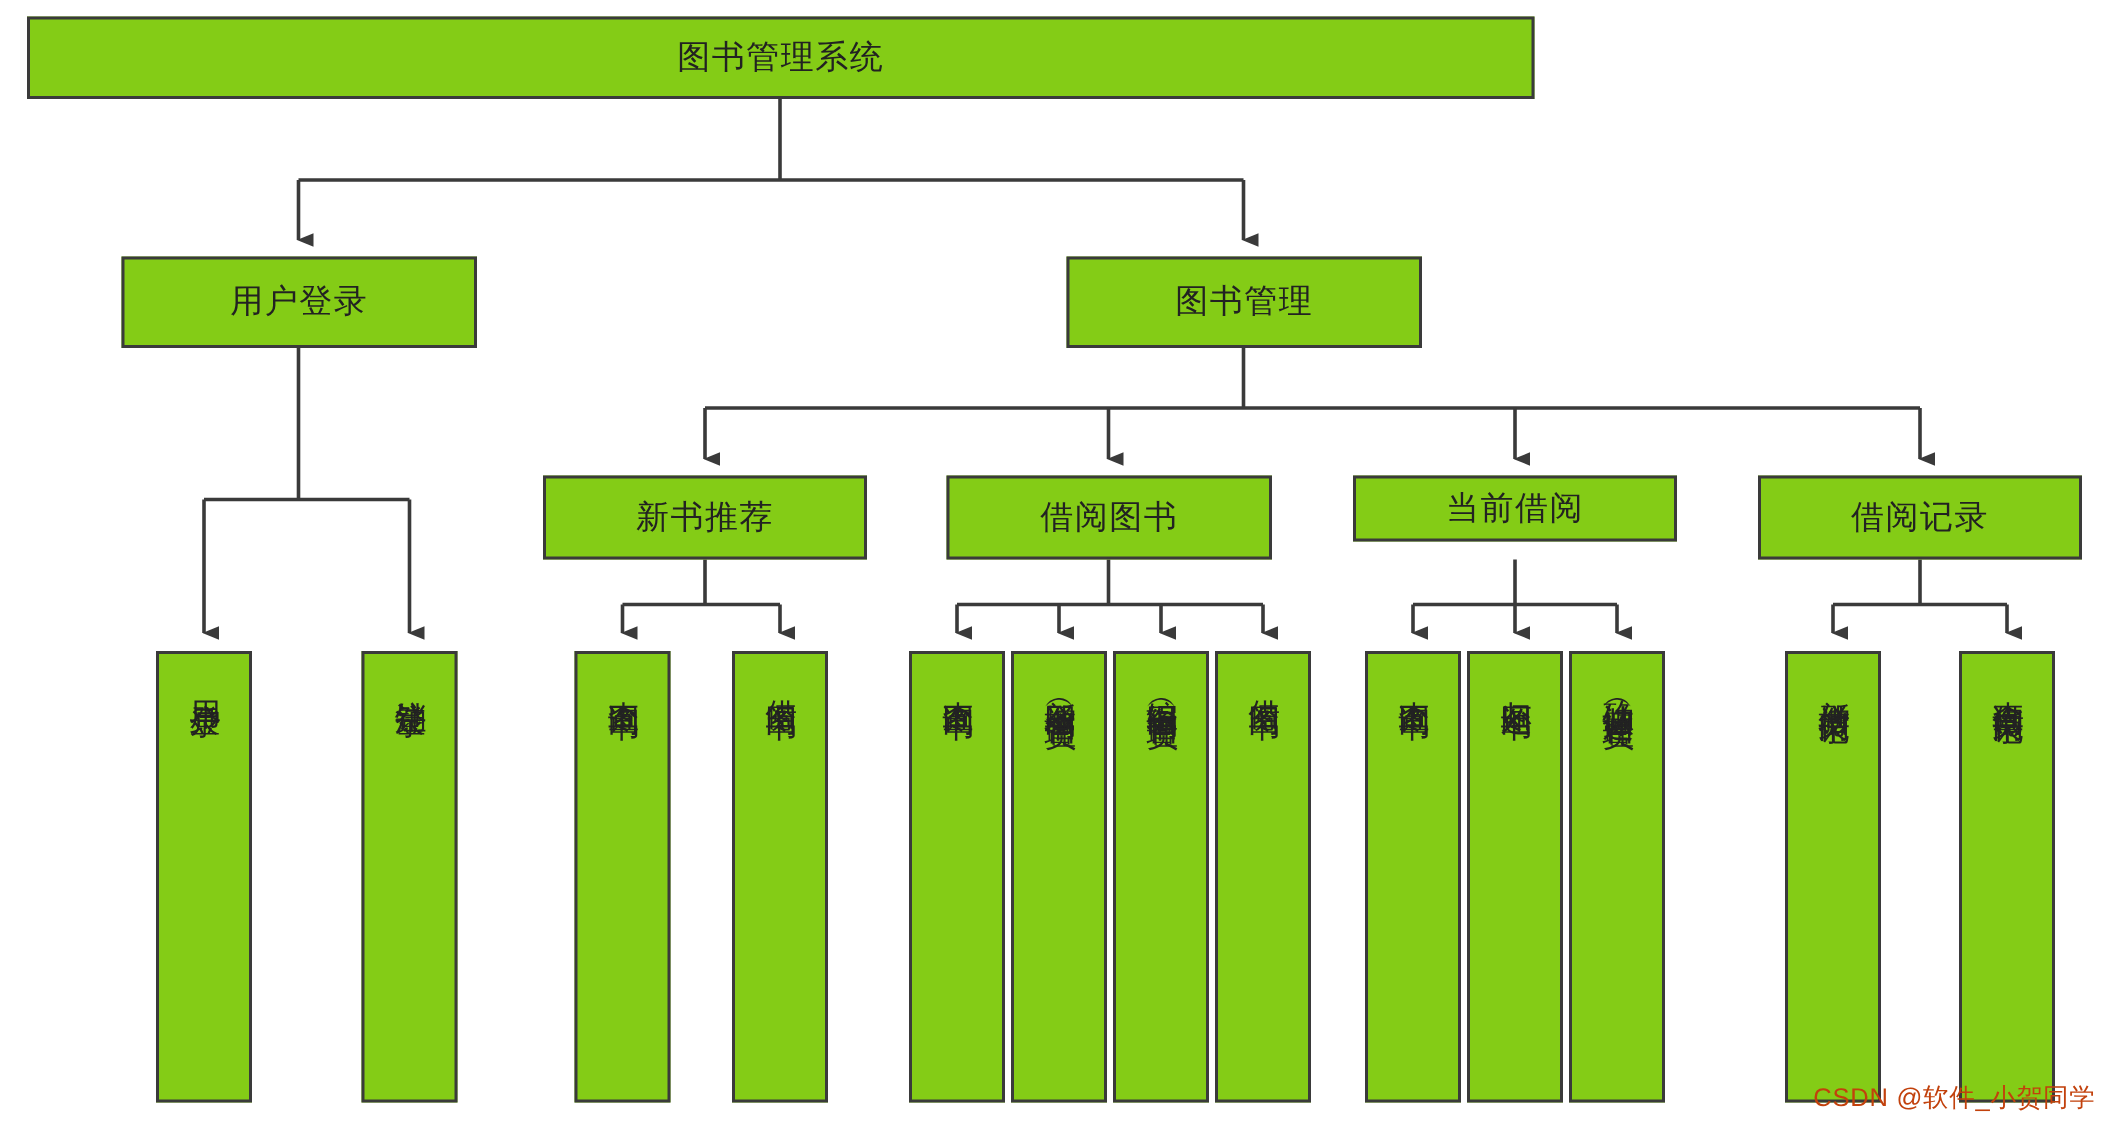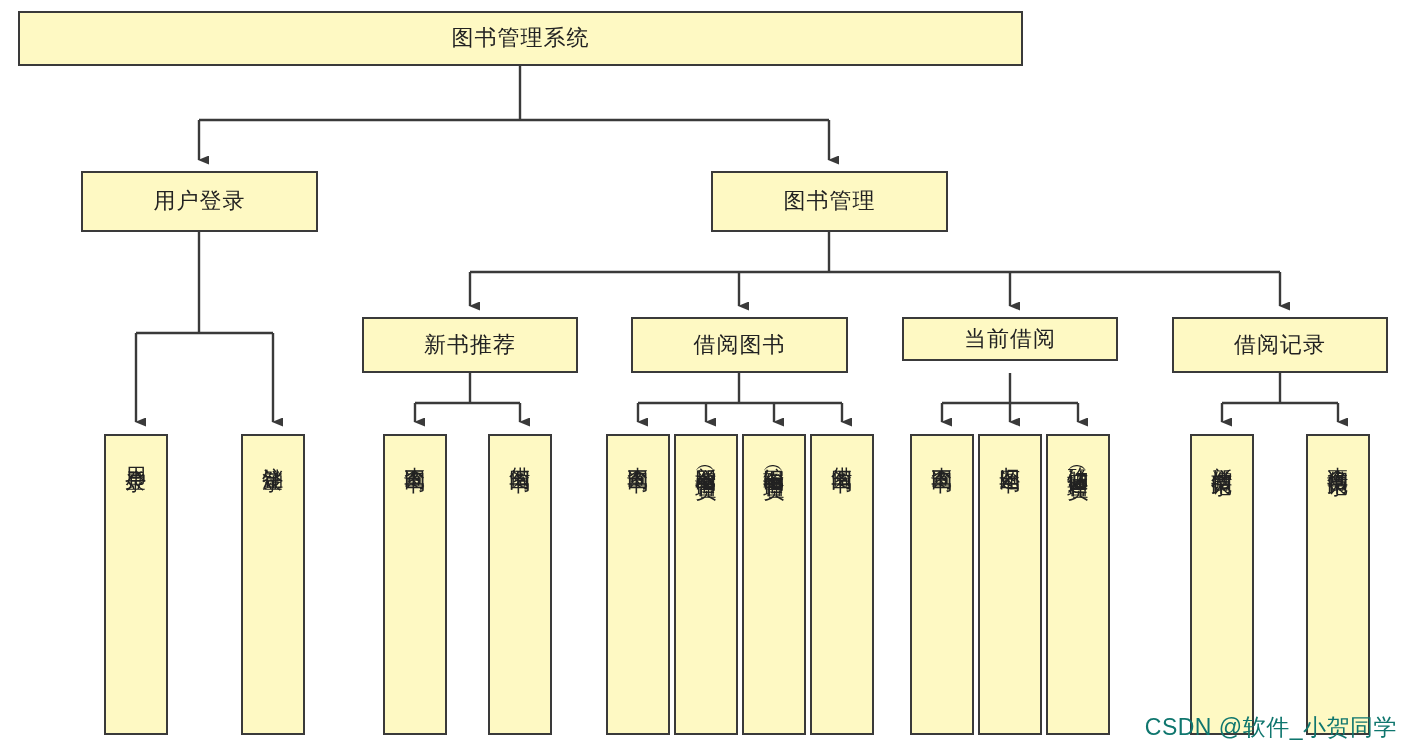--- a/index.html
+++ b/index.html
@@ -22,21 +22,21 @@
     position: absolute;
     left: 0;
     top: 0;
     width: 1405px;
     height: 747px;
     pointer-events: none;
   }
   .node {
     position: absolute;
     box-sizing: border-box;
-    background: #fef9c3;
+    background: #84cc16;
     border: 2px solid #3a3a3a;
     display: flex;
     align-items: center;
     justify-content: center;
     color: #222222;
   }
   .node.horiz {
     font-size: 22px;
     letter-spacing: 1px;
     line-height: 1.2;
@@ -55,22 +55,22 @@
     display: block;
   }
   .node .htext {
     display: block;
     white-space: nowrap;
   }
   #watermark {
     position: absolute;
     right: 8px;
     bottom: 4px;
-    font-size: 23px;
-    color: #0f766e;
+    font-size: 17px;
+    color: #c2410c;
     letter-spacing: 0.5px;
     white-space: nowrap;
     user-select: none;
   }
 </style>
 </head>
 <body>
 
 <div id="diagram-root">
 

